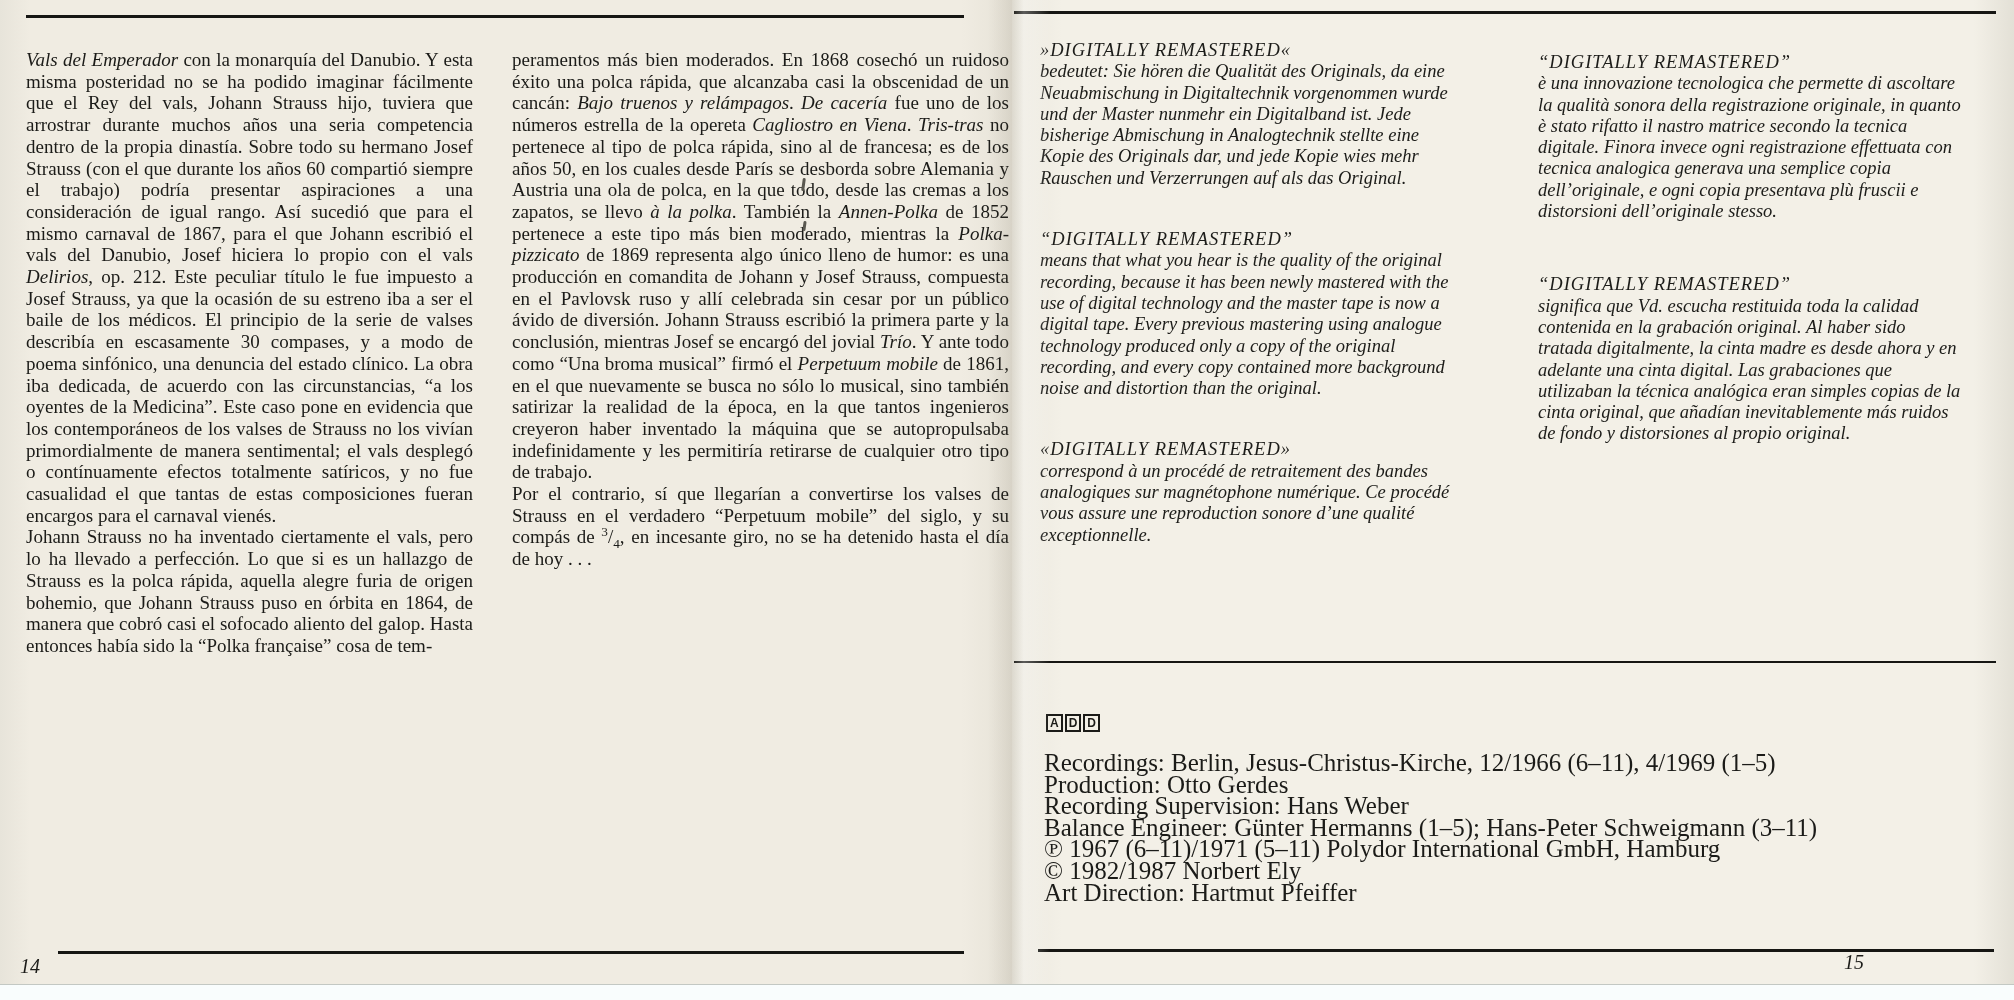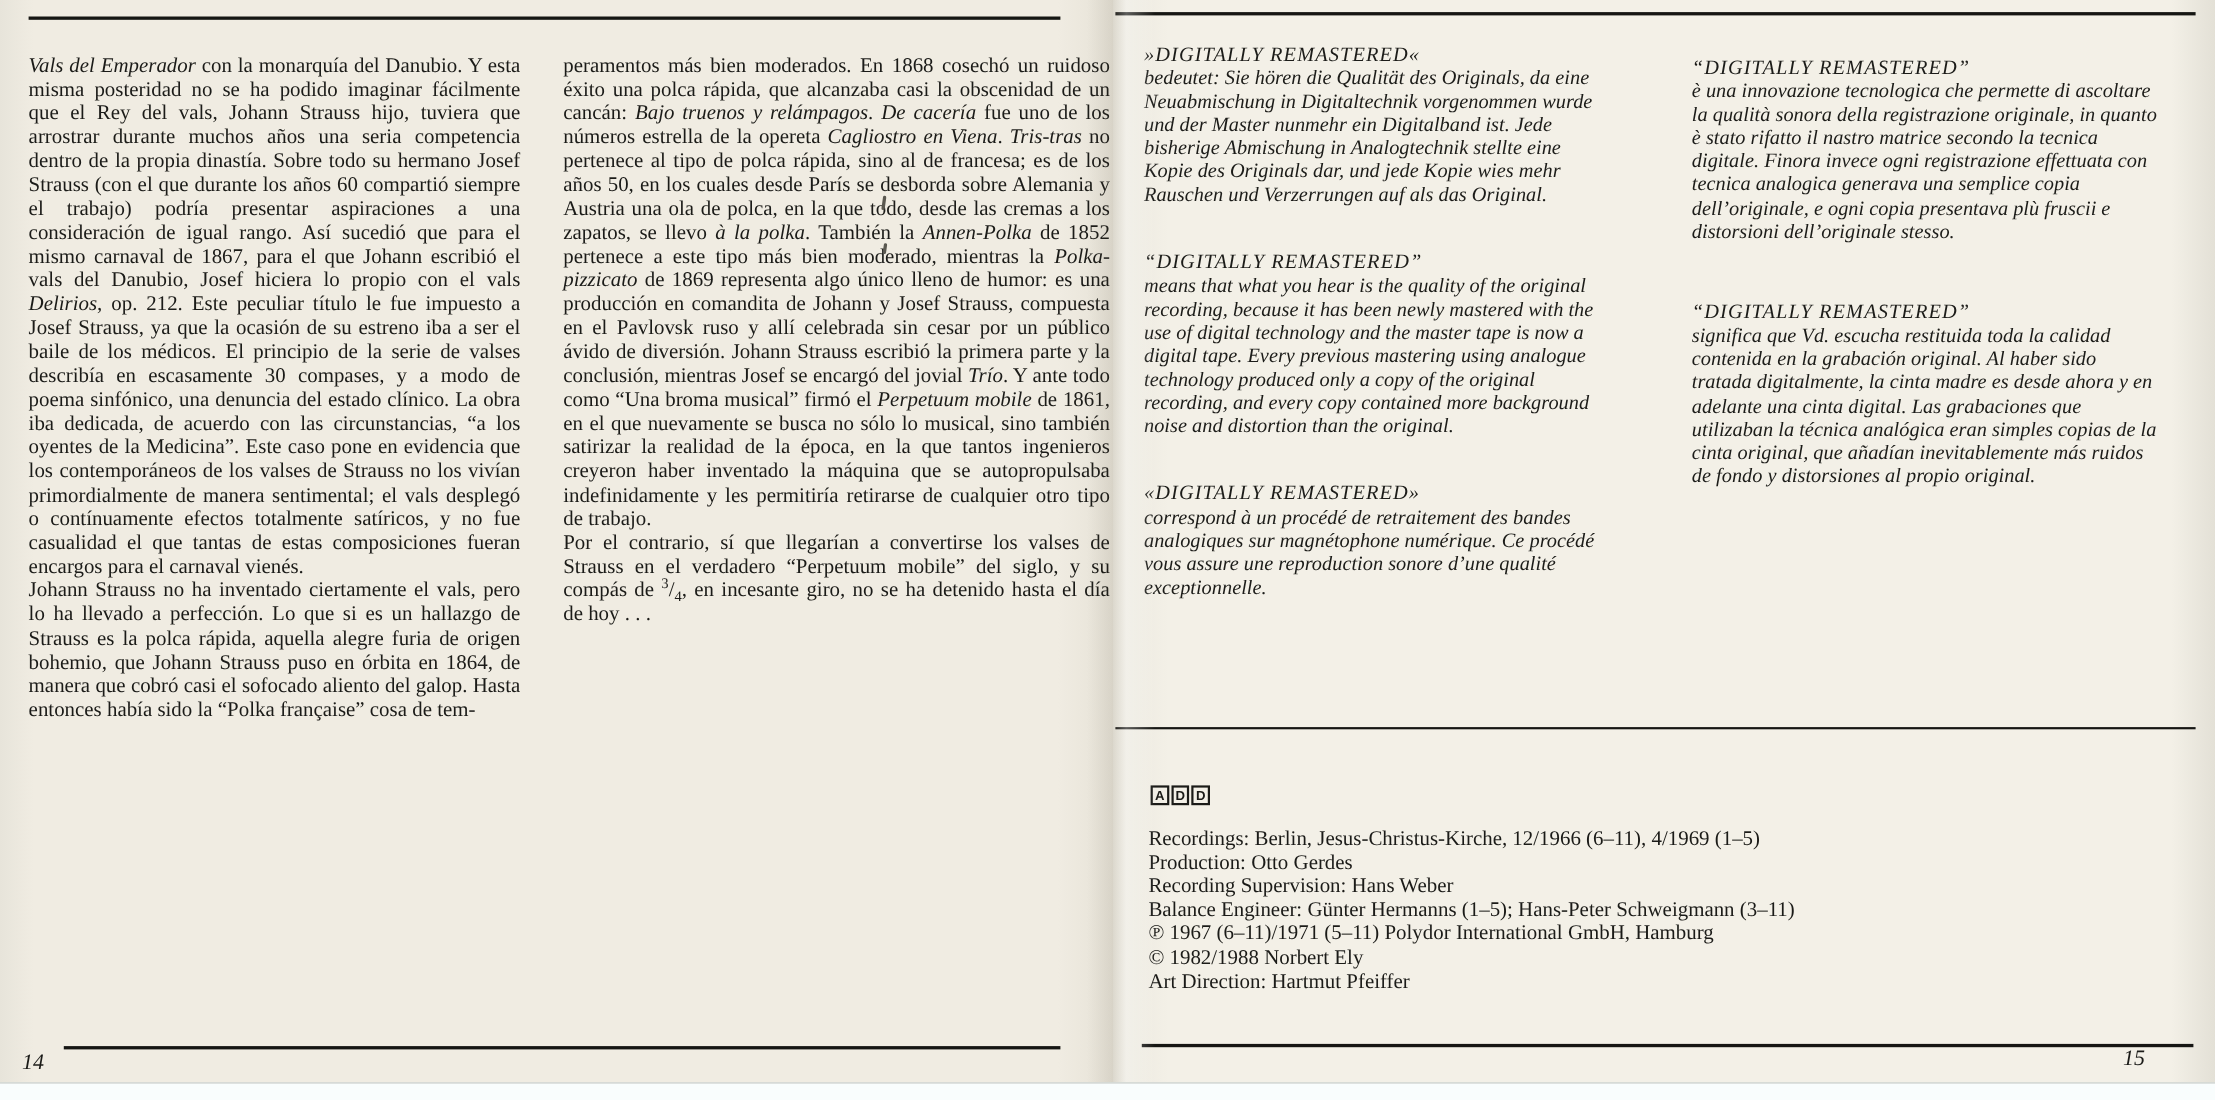--- a/index.html
+++ b/index.html
@@ -16,27 +16,27 @@
   .col p{margin:0;}
   .left-col1{left:26px;top:49px;width:447px;}
   .left-col2{left:512px;top:49px;width:497px;}
   .signature{margin-top:16px;padding-right:66px;text-align:right;font-style:italic;}
   .rcol{position:absolute;font-style:italic;font-size:18.5px;line-height:21.3px;color:#1c1c19;text-align:left;}
   .rcol1{left:1040px;top:40px;width:412px;}
   .rcol2{left:1538px;top:52px;width:424px;}
   .block{margin:0 0 40px 0;}
   .rcol2 .block{margin-bottom:52px;}
   .block-heading{letter-spacing:1px;}
-  .credits{position:absolute;left:1044px;top:752px;width:920px;font-size:19px;line-height:21.6px;color:#1b1b18;}
+  .credits{position:absolute;left:1044px;top:752px;width:920px;font-size:25px;line-height:21.6px;color:#1b1b18;}
   .add-logo{position:absolute;left:1046px;top:714px;display:flex;gap:2px;}
   .add-letter{display:inline-block;border:2px solid #1b1b18;font-family:"Liberation Sans",sans-serif;
               font-size:12px;font-weight:700;line-height:14px;padding:0 2px;color:#1b1b18;background:transparent;}
   .page-number{position:absolute;font-size:20px;color:#1b1b18;font-style:italic;}
   .pn-left{left:20px;top:955px;}
-  .pn-right{left:1930px;top:951px;}
+  .pn-right{left:1844px;top:951px;}
   .speck{position:absolute;width:3px;background:#5a5850;border-radius:2px;transform:rotate(8deg);}
   sup,sub{font-size:70%;line-height:0;}
 </style>
 </head>
 <body>
 
 <div class="scan">
 
   <div class="page page-left">
     <div class="rule" style="left:26px;top:15px;width:938px;height:3px;"></div>
@@ -92,21 +92,21 @@
     <span class="add-letter">D</span>
     <span class="add-letter">D</span>
   </div>
 
   <div class="credits">
     <div>Recordings: Berlin, Jesus-Christus-Kirche, 12/1966 (6–11), 4/1969 (1–5)</div>
     <div>Production: Otto Gerdes</div>
     <div>Recording Supervision: Hans Weber</div>
     <div>Balance Engineer: Günter Hermanns (1–5); Hans-Peter Schweigmann (3–11)</div>
     <div>℗ 1967 (6–11)/1971 (5–11) Polydor International GmbH, Hamburg</div>
-    <div>© 1982/1988 Norbert Ely</div>
+    <div>© 1982/1987 Norbert Ely</div>
     <div>Art Direction: Hartmut Pfeiffer</div>
   </div>
 
   <div class="rule" style="left:1038px;top:949px;width:956px;height:3px;"></div>
   <div class="page-number pn-right">15</div>
 
   <div class="gutter"></div>
   <div class="speck" style="left:802px;top:178px;height:13px;"></div>
   <div class="speck" style="left:803px;top:221px;height:10px;"></div>
 

